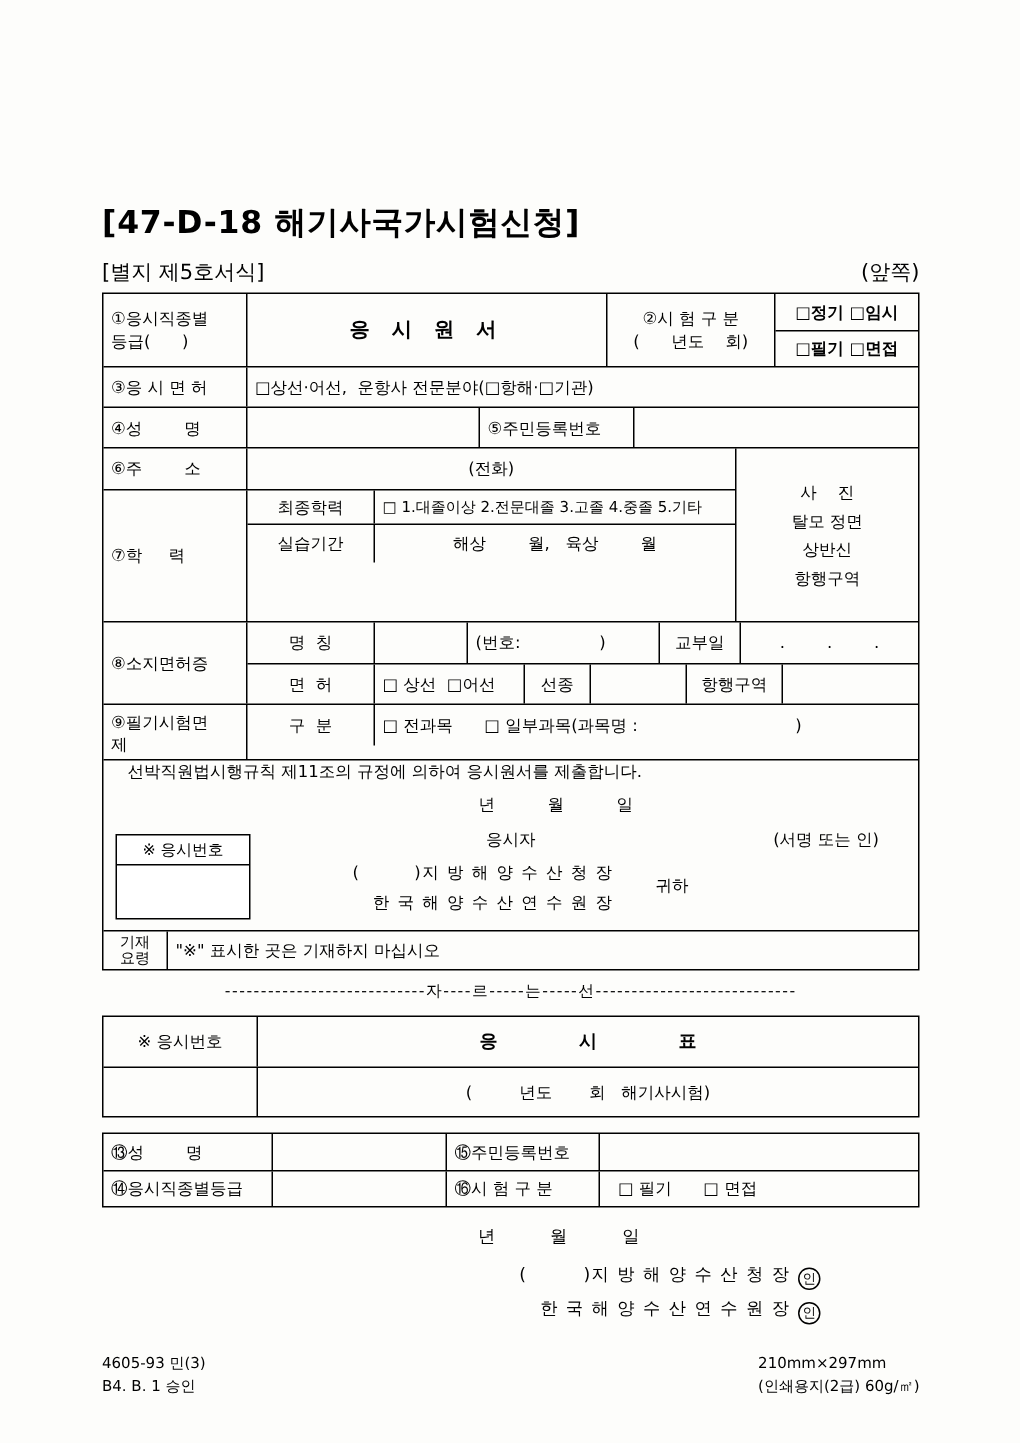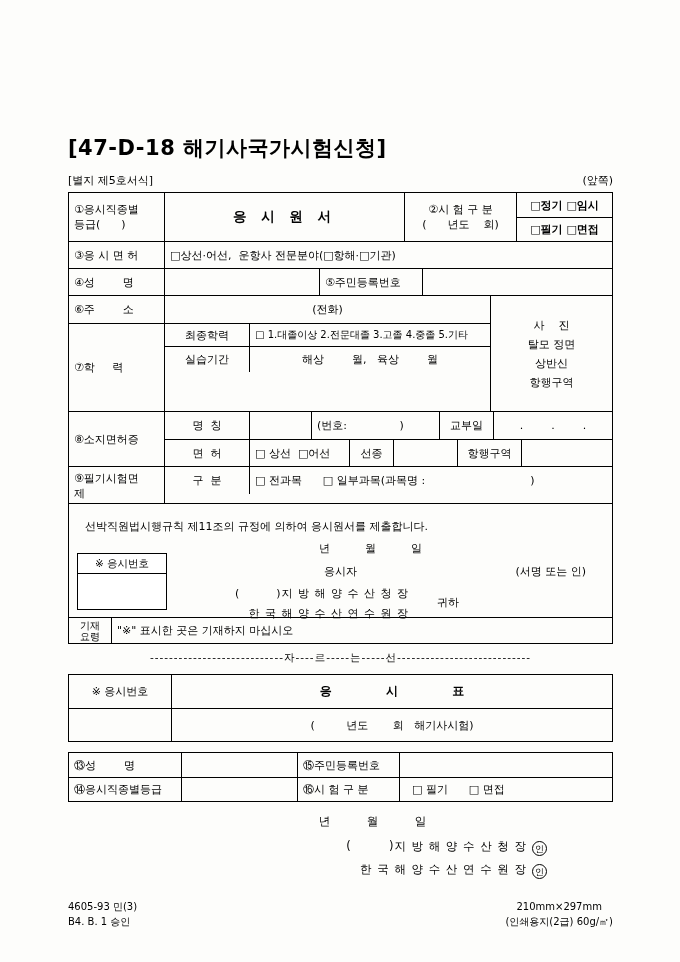--- a/index.html
+++ b/index.html
@@ -6,21 +6,21 @@
   html,body { width:680px; height:962px; }
   body {
     background:#fdfdfb;
     font-family:"DejaVu Sans","Liberation Sans",sans-serif;
     color:#000;
     position:relative;
     font-size:11px;
   }
   .sheet { position:absolute; left:68px; top:102px; width:545px; }
   .doc-title { font-size:21px; font-weight:bold; letter-spacing:.5px;margin-top:32px; }
-  .subrow { display:flex; justify-content:space-between; font-size:11px; margin-top:11px; }
+  .subrow { display:flex; justify-content:space-between; font-size:14px; margin-top:11px; }
 
   .tbl { border:1.6px solid #000; margin-top:4px; }
   .row { display:flex; border-top:1px solid #000; align-items:stretch; }
   .tbl > .row:first-child, .vcol > .row:first-child { border-top:none; }
   .vcol { display:flex; flex-direction:column; }
   .grow { flex:1 1 auto; min-width:0; }
   .c { display:flex; align-items:center; padding:2px 5px; white-space:pre; overflow:hidden; flex-shrink:0; }
   .bl { border-left:1px solid #000; }
   .ctr { justify-content:center; text-align:center; }
   .colc { flex-direction:column; justify-content:center; }
@@ -28,38 +28,38 @@
   .sm { font-size:10px; }
 
   .form-title { font-size:13.5px; letter-spacing:5px; font-weight:bold; }
   .chkcol > div { height:24px; display:flex; align-items:center; justify-content:center;font-weight:bold; }
   .chkcol > div + div { border-top:1px solid #000; }
 
   .photo { width:122px; }
   .photo .pline { line-height:19px; text-align:center; }
 
   .decl { position:relative; height:113px; font-size:11px; }
-  .decl .statement { margin:15px 0 0 16px; }
+  .decl .statement { margin:0 0 0 16px; }
   .decl .dateline { text-align:center; position:relative; left:30px; margin-top:7px; }
   .decl .appl-line { position:relative; text-align:center; margin-top:8px; }
   .decl .signhint { position:absolute; right:26px; top:0; }
   .to-block { position:relative; margin:5px 0 0 100px; width:240px; text-align:right; line-height:20px; letter-spacing:1px; }
   .guiha { position:absolute; right:-50px; top:9px; letter-spacing:0; }
   .appnum-box { position:absolute; left:8px; top:49px; width:90px; height:57px; border:1px solid #000; background:#fff; }
   .appnum-box .hd { height:20px; border-bottom:1px solid #000; display:flex; align-items:center; justify-content:center; font-size:10.5px; }
 
   .cutline { text-align:center; font-size:10.5px; margin-top:7px; letter-spacing:1px; white-space:pre; overflow:hidden; }
 
   .sig-block { margin-top:12px; font-size:11.5px; }
   .sig-date { text-align:center; position:relative; left:32px; margin-bottom:6px; }
   .sig-line { text-align:right; padding-right:66px; line-height:23px; letter-spacing:1px; }
   .seal { display:inline-block; width:15px; height:15px; border:1px solid #000; border-radius:50%; font-size:9px; line-height:14px; text-align:center; vertical-align:-2px; margin-left:5px; letter-spacing:0; }
 
   .pagefoot { display:flex; justify-content:space-between; margin-top:18px; font-size:10px; line-height:15px; }
-  .pagefoot .right { text-align:center; }
+  .pagefoot .right { text-align:left; }
 </style>
 </head>
 <body>
 
 <div class="sheet">
 
   <div class="doc-title">[47-D-18 해기사국가시험신청]</div>
 
   <div class="subrow">
     <span>[별지 제5호서식]</span>

